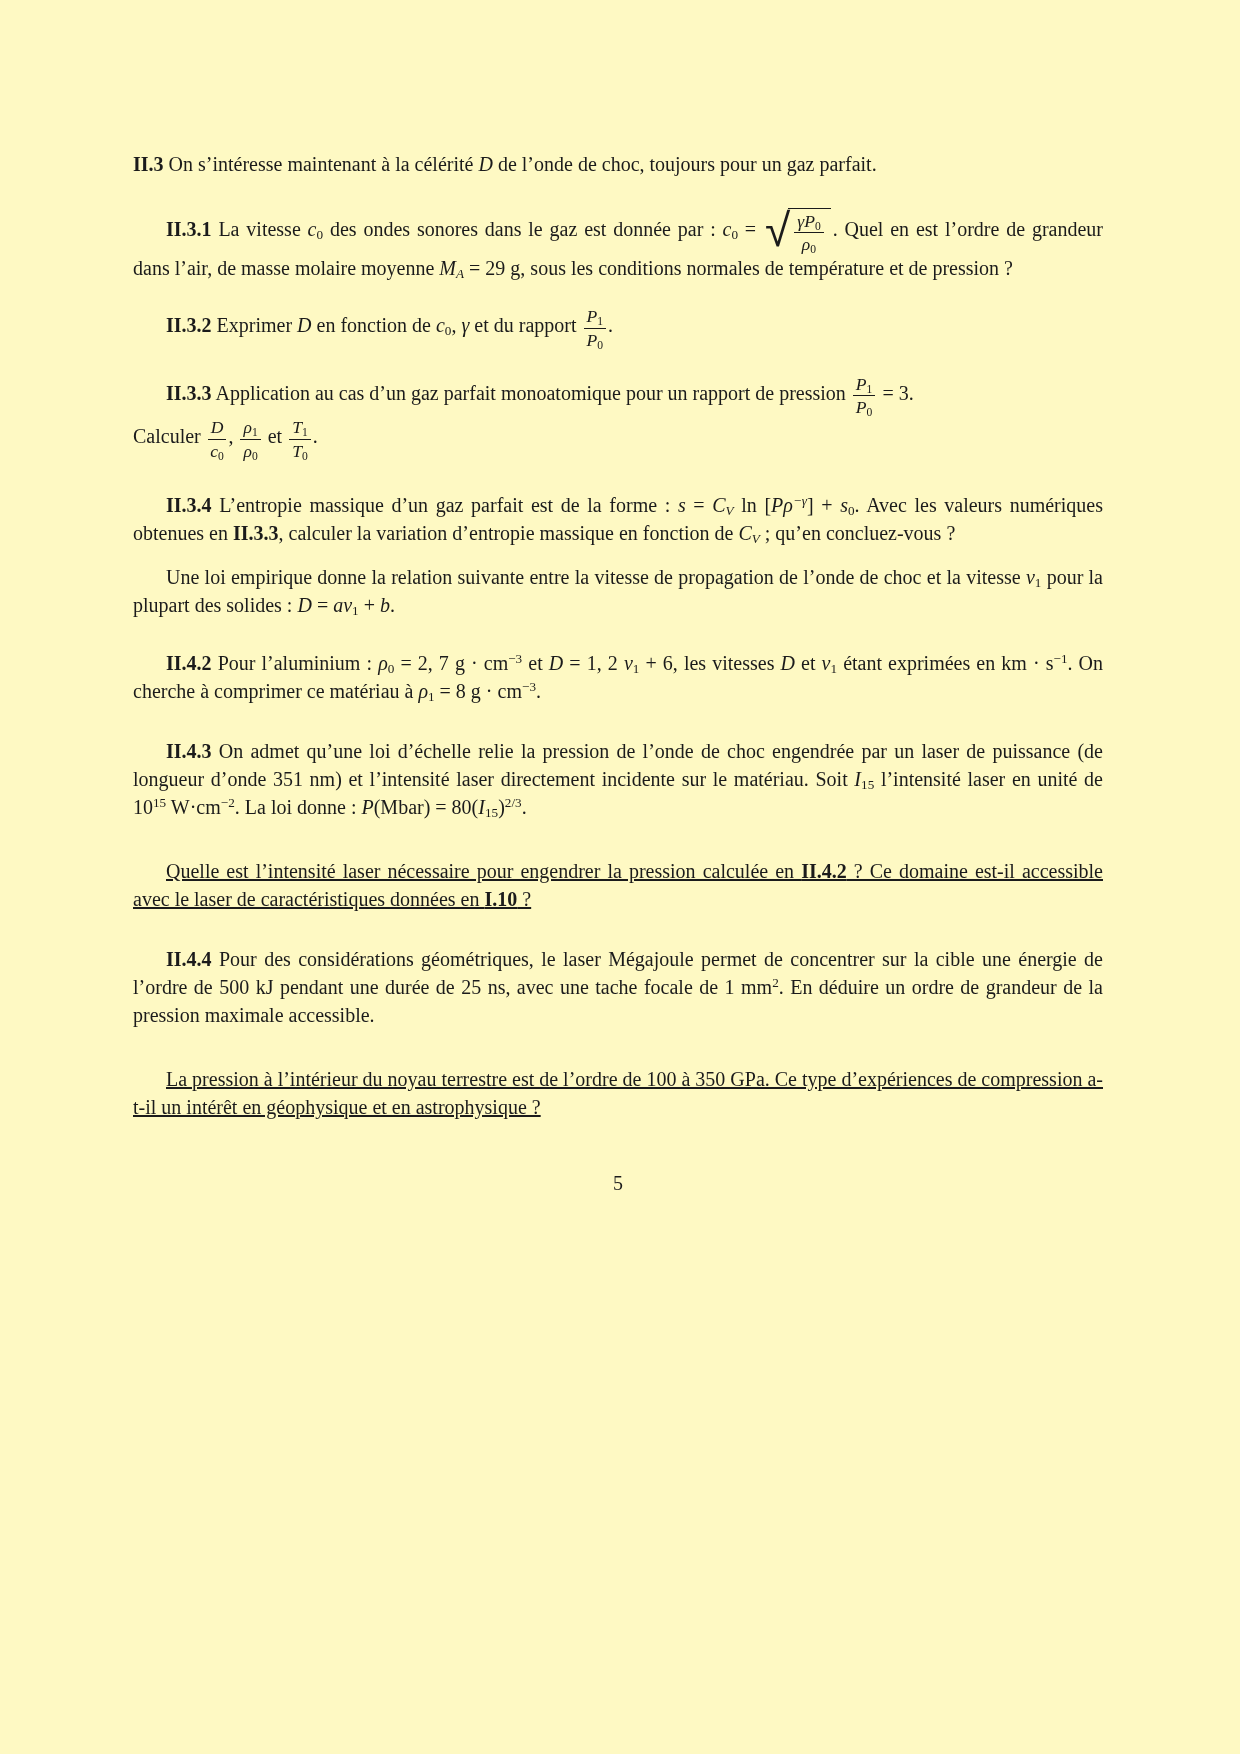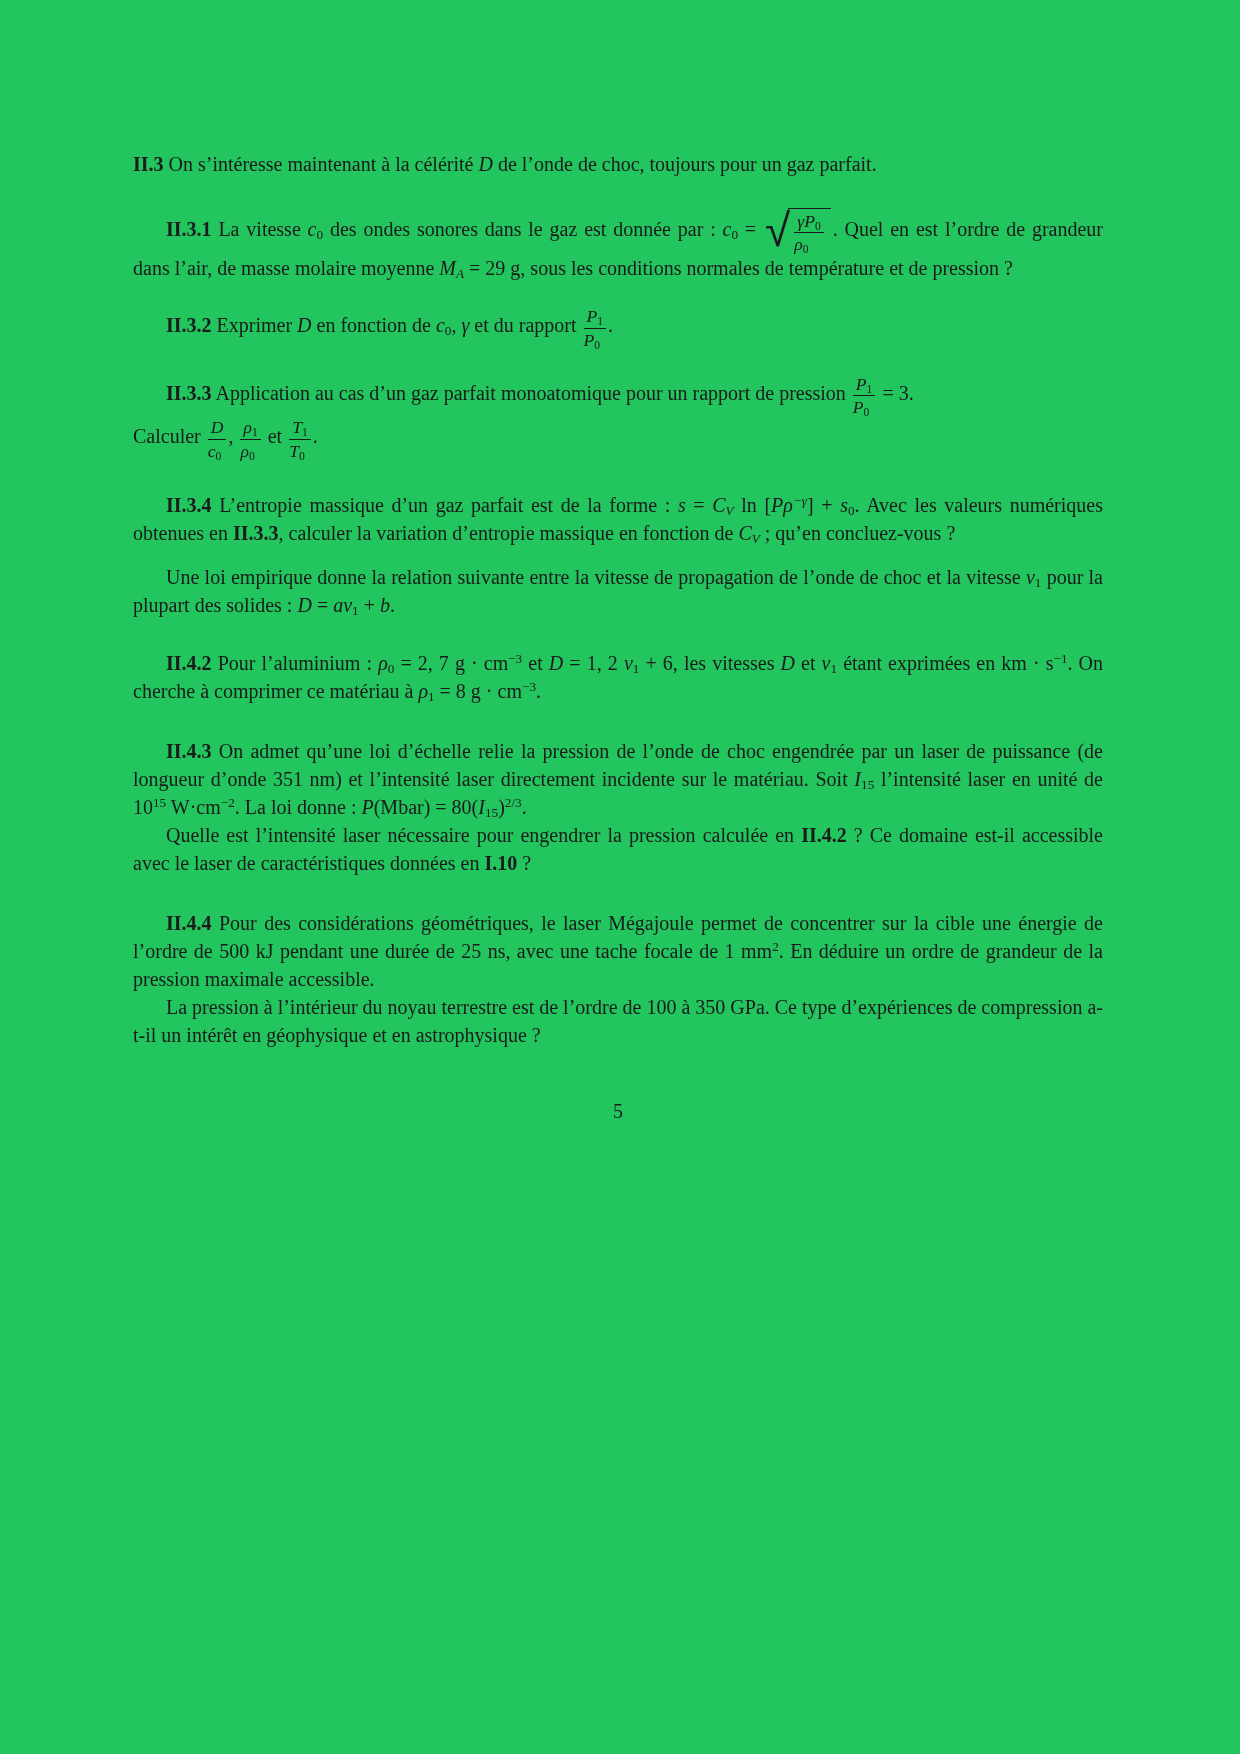--- a/index.html
+++ b/index.html
@@ -1,47 +1,48 @@
 <!DOCTYPE html>
 <html><head>
 <meta charset="utf-8">
 <style>
   html,body{margin:0;padding:0;background:#ffffff;}
   .page{
     position:relative;
     width:1240px;height:1754px;
-    background:#22c55e;
+    background:#fef9c3;
     color:#1b1b1b;
     font-family:"Liberation Serif", "DejaVu Serif", serif;
     font-size:20px;line-height:28px;
     overflow:hidden;
   }
   .textblock{
     position:absolute;
     left:133px;top:150px;
     width:970px;
   }
   p{margin:0;text-align:justify;}
   p.ind{text-indent:33px;}
   .mt8{margin-top:16px;}
   .mt24{margin-top:24px;}
   .mt30{margin-top:30px;}
   .mt32{margin-top:32px;}
-  .mt36{}
+  .mt36{margin-top:36px;text-decoration:underline;}
   .mt48{margin-top:48px;}
   .mt56{margin-top:56px;}
   b{font-weight:bold;}
   i{font-style:italic;}
   sub,sup{font-size:0.66em;line-height:0;}
   sup{vertical-align:0.5em;}
   sub{vertical-align:-0.22em;}
   .it{font-style:italic;}
   .frac{
     display:inline-block;
     vertical-align:middle;
+    text-align:center;
     font-size:0.88em;
     line-height:1.15;
     padding:0 2px;
     text-indent:0;
   }
   .frac .num{display:block;border-bottom:1.4px solid currentColor;padding:0 3px 1px;}
   .frac .den{display:block;padding-top:1px;}
   .sqrt{
     display:inline-flex;
     align-items:center;

